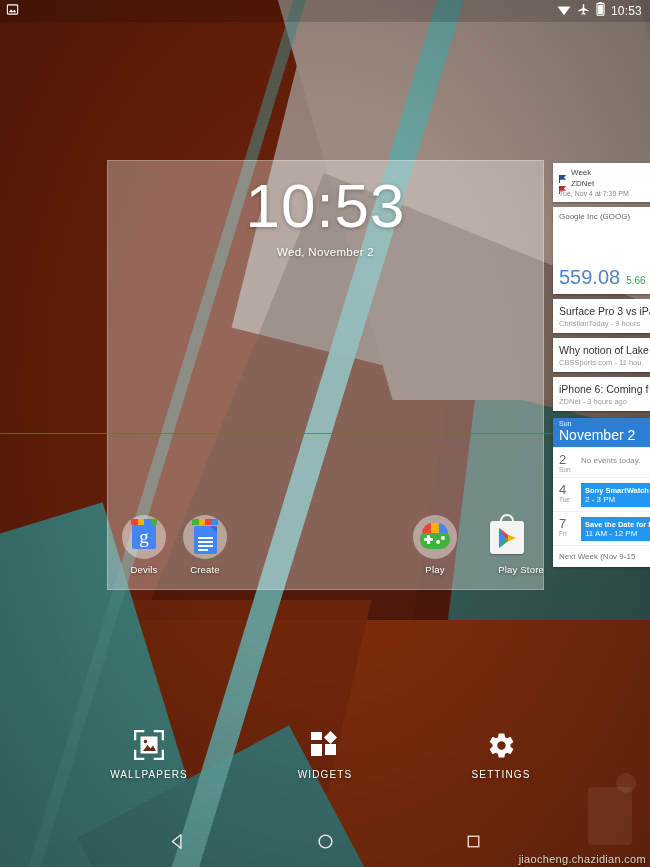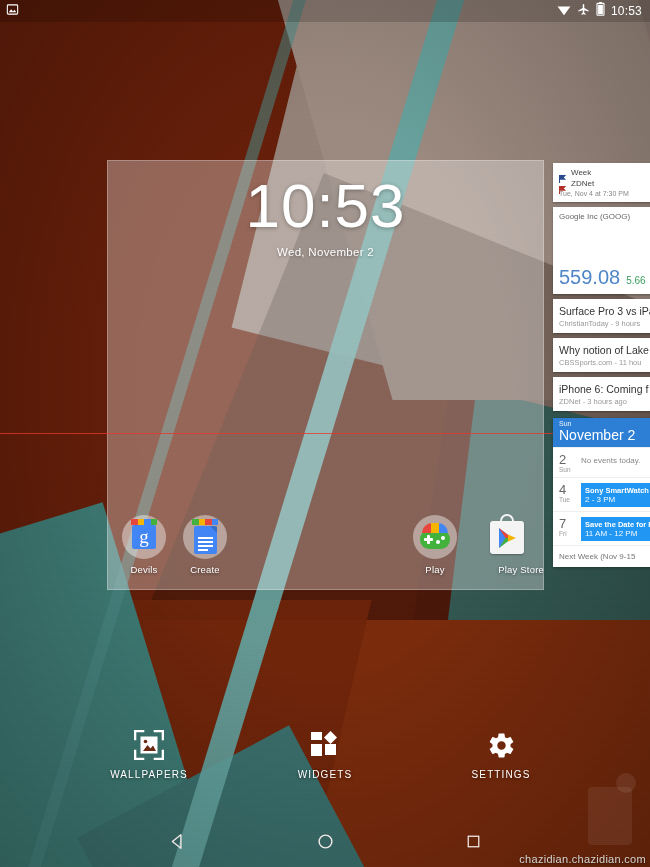--- a/index.html
+++ b/index.html
@@ -542,21 +542,21 @@
         <svg width="29" height="29" viewBox="0 0 24 24">
           <path fill="#fff" d="M19.43 12.98c.04-.32.07-.64.07-.98s-.03-.66-.07-.98l2.11-1.65c.19-.15.24-.42.12-.64l-2-3.46c-.12-.22-.39-.3-.61-.22l-2.49 1c-.52-.4-1.08-.73-1.69-.98l-.38-2.65C14.46 2.18 14.25 2 14 2h-4c-.25 0-.46.18-.49.42l-.38 2.65c-.61.25-1.17.59-1.69.98l-2.49-1c-.23-.09-.49 0-.61.22l-2 3.46c-.13.22-.07.49.12.64l2.11 1.65c-.04.32-.07.65-.07.98s.03.66.07.98l-2.11 1.65c-.19.15-.24.42-.12.64l2 3.46c.12.22.39.3.61.22l2.49-1c.52.4 1.08.73 1.69.98l.38 2.65c.03.24.24.42.49.42h4c.25 0 .46-.18.49-.42l.38-2.65c.61-.25 1.17-.59 1.69-.98l2.49 1c.23.09.49 0 .61-.22l2-3.46c.12-.22.07-.49-.12-.64l-2.11-1.65zM12 15.5c-1.93 0-3.5-1.57-3.5-3.5s1.57-3.5 3.5-3.5 3.5 1.57 3.5 3.5-1.57 3.5-3.5 3.5z"></path>
         </svg>
       </div>
       <div class="action-label">SETTINGS</div>
     </div>
   </div>
 
   <div class="wm-ghost"></div>
   <div class="watermark">
-    <div class="wm-url">chazidian.chazidian.com</div>
+    <div class="wm-url">jiaocheng.chazidian.com</div>
   </div>
 
   <div class="navbar">
     <div class="navbtn">
       <span>
         <svg width="17" height="17" viewBox="0 0 20 20">
           <path d="M14 2 L4 10 L14 18 Z" fill="none" stroke="#f0e9e6" stroke-width="1.6" stroke-linejoin="round"></path>
         </svg>
       </span>
     </div>

